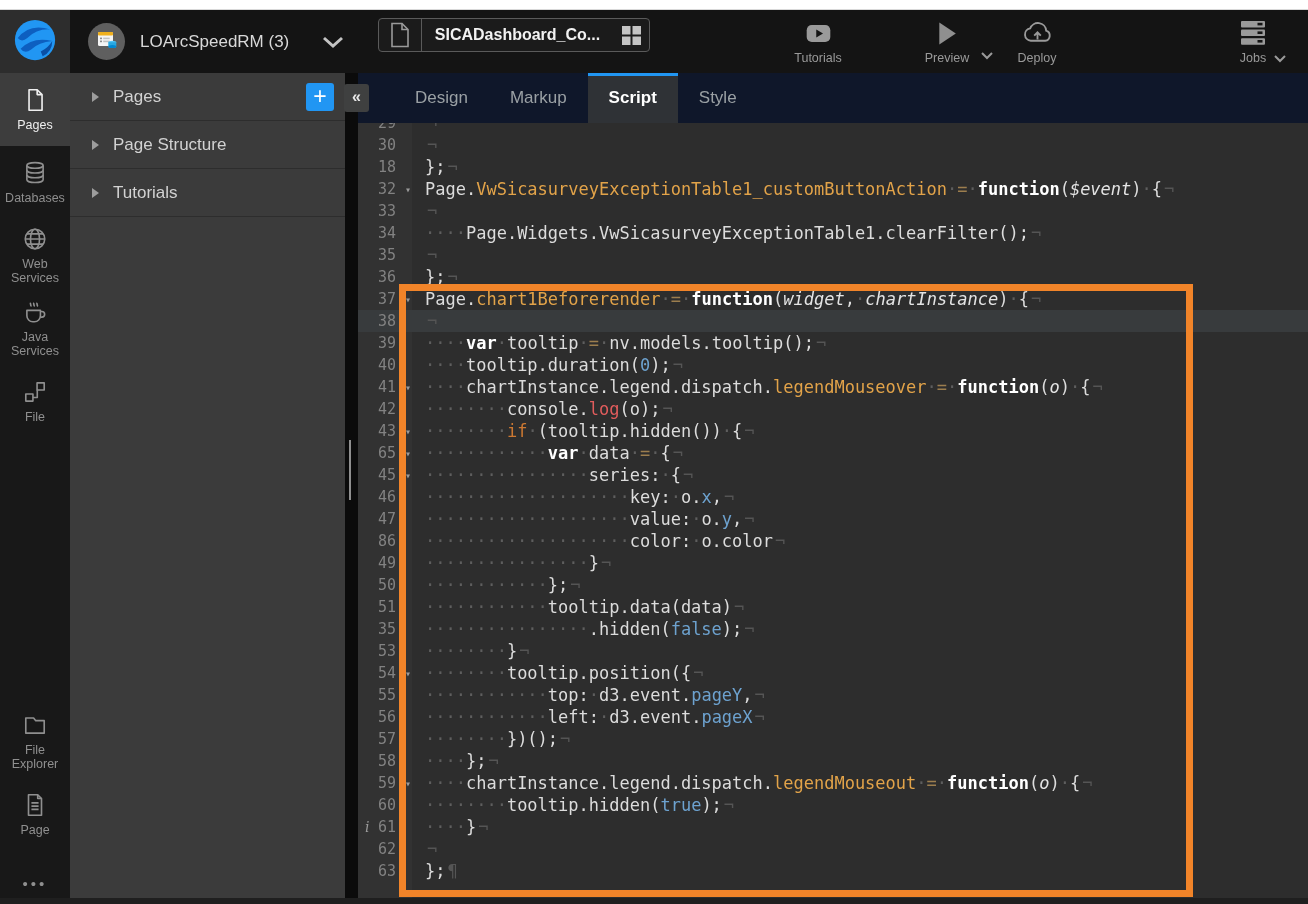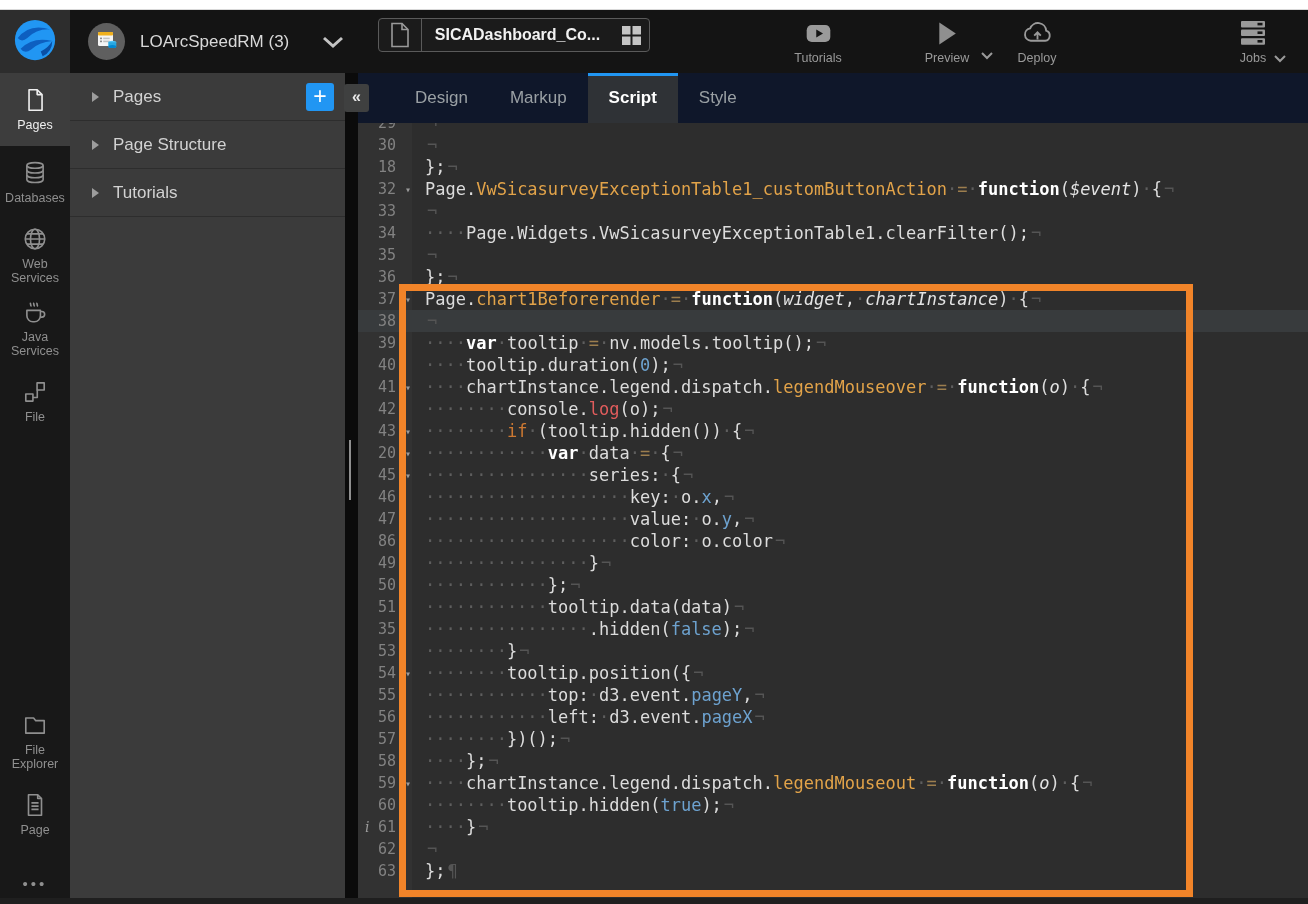--- a/index.html
+++ b/index.html
@@ -322,21 +322,21 @@
           <div class="cl"><span class="gut"><span class="lnum">34</span></span><span class="ct"><span class="tk-w">····</span><span class="tk-p">Page.Widgets.VwSicasurveyExceptionTable1.clearFilter();</span><span class="tk-x">¬</span></span></div>
           <div class="cl"><span class="gut"><span class="lnum">35</span></span><span class="ct"><span class="tk-x">¬</span></span></div>
           <div class="cl"><span class="gut"><span class="lnum">36</span></span><span class="ct"><span class="tk-p">};</span><span class="tk-x">¬</span></span></div>
           <div class="cl"><span class="gut"><span class="lnum">37</span><span class="fold">▾</span></span><span class="ct"><span class="tk-p">Page.</span><span class="tk-f">chart1Beforerender</span><span class="tk-w">·</span><span class="tk-q">=</span><span class="tk-w">·</span><span class="tk-k">function</span><span class="tk-p">(</span><span class="tk-a">widget</span><span class="tk-p">,</span><span class="tk-w">·</span><span class="tk-a">chartInstance</span><span class="tk-p">)</span><span class="tk-w">·</span><span class="tk-p">{</span><span class="tk-x">¬</span></span></div>
           <div class="cl active"><span class="gut"><span class="lnum">38</span></span><span class="ct"><span class="tk-x">¬</span></span></div>
           <div class="cl"><span class="gut"><span class="lnum">39</span></span><span class="ct"><span class="tk-w">····</span><span class="tk-k">var</span><span class="tk-w">·</span><span class="tk-p">tooltip</span><span class="tk-w">·</span><span class="tk-q">=</span><span class="tk-w">·</span><span class="tk-p">nv.models.tooltip();</span><span class="tk-x">¬</span></span></div>
           <div class="cl"><span class="gut"><span class="lnum">40</span></span><span class="ct"><span class="tk-w">····</span><span class="tk-p">tooltip.duration(</span><span class="tk-n">0</span><span class="tk-p">);</span><span class="tk-x">¬</span></span></div>
           <div class="cl"><span class="gut"><span class="lnum">41</span><span class="fold">▾</span></span><span class="ct"><span class="tk-w">····</span><span class="tk-p">chartInstance.legend.dispatch.</span><span class="tk-f">legendMouseover</span><span class="tk-w">·</span><span class="tk-q">=</span><span class="tk-w">·</span><span class="tk-k">function</span><span class="tk-p">(</span><span class="tk-a">o</span><span class="tk-p">)</span><span class="tk-w">·</span><span class="tk-p">{</span><span class="tk-x">¬</span></span></div>
           <div class="cl"><span class="gut"><span class="lnum">42</span></span><span class="ct"><span class="tk-w">········</span><span class="tk-p">console.</span><span class="tk-e">log</span><span class="tk-p">(o);</span><span class="tk-x">¬</span></span></div>
           <div class="cl"><span class="gut"><span class="lnum">43</span><span class="fold">▾</span></span><span class="ct"><span class="tk-w">········</span><span class="tk-c">if</span><span class="tk-w">·</span><span class="tk-p">(tooltip.hidden())</span><span class="tk-w">·</span><span class="tk-p">{</span><span class="tk-x">¬</span></span></div>
-          <div class="cl"><span class="gut"><span class="lnum">20</span><span class="fold">▾</span></span><span class="ct"><span class="tk-w">············</span><span class="tk-k">var</span><span class="tk-w">·</span><span class="tk-p">data</span><span class="tk-w">·</span><span class="tk-q">=</span><span class="tk-w">·</span><span class="tk-p">{</span><span class="tk-x">¬</span></span></div>
+          <div class="cl"><span class="gut"><span class="lnum">65</span><span class="fold">▾</span></span><span class="ct"><span class="tk-w">············</span><span class="tk-k">var</span><span class="tk-w">·</span><span class="tk-p">data</span><span class="tk-w">·</span><span class="tk-q">=</span><span class="tk-w">·</span><span class="tk-p">{</span><span class="tk-x">¬</span></span></div>
           <div class="cl"><span class="gut"><span class="lnum">45</span><span class="fold">▾</span></span><span class="ct"><span class="tk-w">················</span><span class="tk-p">series:</span><span class="tk-w">·</span><span class="tk-p">{</span><span class="tk-x">¬</span></span></div>
           <div class="cl"><span class="gut"><span class="lnum">46</span></span><span class="ct"><span class="tk-w">····················</span><span class="tk-p">key:</span><span class="tk-w">·</span><span class="tk-p">o.</span><span class="tk-n">x</span><span class="tk-p">,</span><span class="tk-x">¬</span></span></div>
           <div class="cl"><span class="gut"><span class="lnum">47</span></span><span class="ct"><span class="tk-w">····················</span><span class="tk-p">value:</span><span class="tk-w">·</span><span class="tk-p">o.</span><span class="tk-n">y</span><span class="tk-p">,</span><span class="tk-x">¬</span></span></div>
           <div class="cl"><span class="gut"><span class="lnum">86</span></span><span class="ct"><span class="tk-w">····················</span><span class="tk-p">color:</span><span class="tk-w">·</span><span class="tk-p">o.color</span><span class="tk-x">¬</span></span></div>
           <div class="cl"><span class="gut"><span class="lnum">49</span></span><span class="ct"><span class="tk-w">················</span><span class="tk-p">}</span><span class="tk-x">¬</span></span></div>
           <div class="cl"><span class="gut"><span class="lnum">50</span></span><span class="ct"><span class="tk-w">············</span><span class="tk-p">};</span><span class="tk-x">¬</span></span></div>
           <div class="cl"><span class="gut"><span class="lnum">51</span></span><span class="ct"><span class="tk-w">············</span><span class="tk-p">tooltip.data(data)</span><span class="tk-x">¬</span></span></div>
           <div class="cl"><span class="gut"><span class="lnum">35</span></span><span class="ct"><span class="tk-w">················</span><span class="tk-p">.hidden(</span><span class="tk-n">false</span><span class="tk-p">);</span><span class="tk-x">¬</span></span></div>
           <div class="cl"><span class="gut"><span class="lnum">53</span></span><span class="ct"><span class="tk-w">········</span><span class="tk-p">}</span><span class="tk-x">¬</span></span></div>
           <div class="cl"><span class="gut"><span class="lnum">54</span><span class="fold">▾</span></span><span class="ct"><span class="tk-w">········</span><span class="tk-p">tooltip.position({</span><span class="tk-x">¬</span></span></div>

